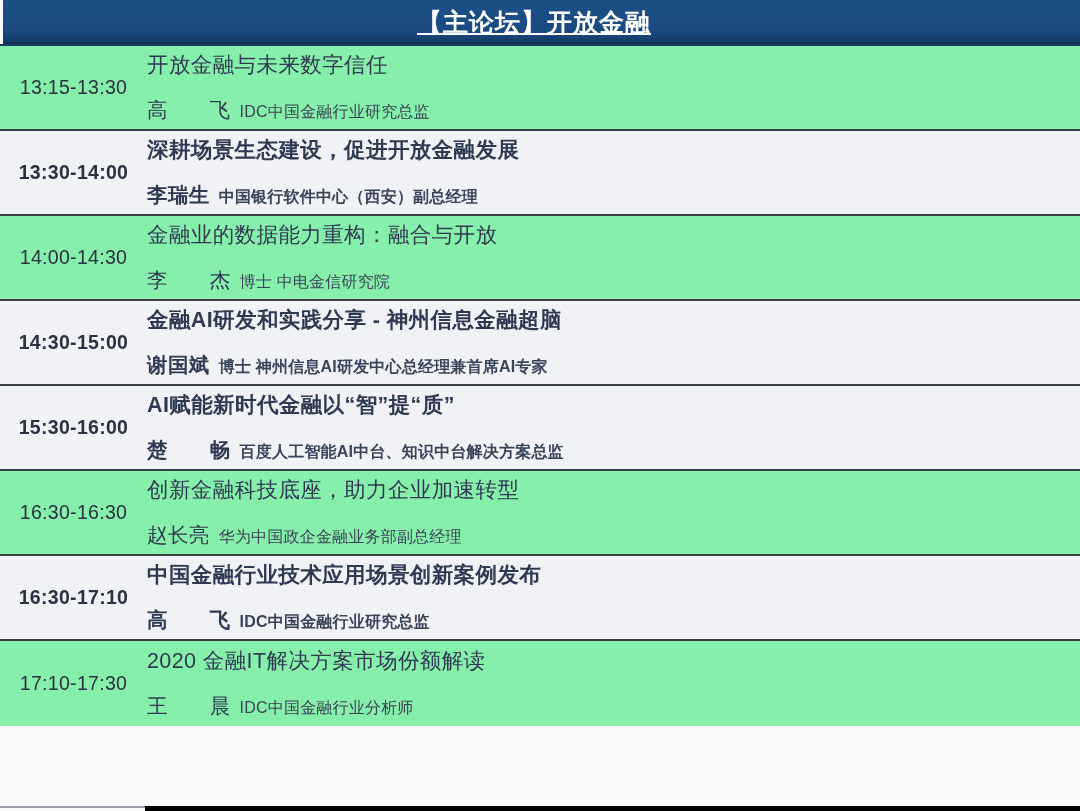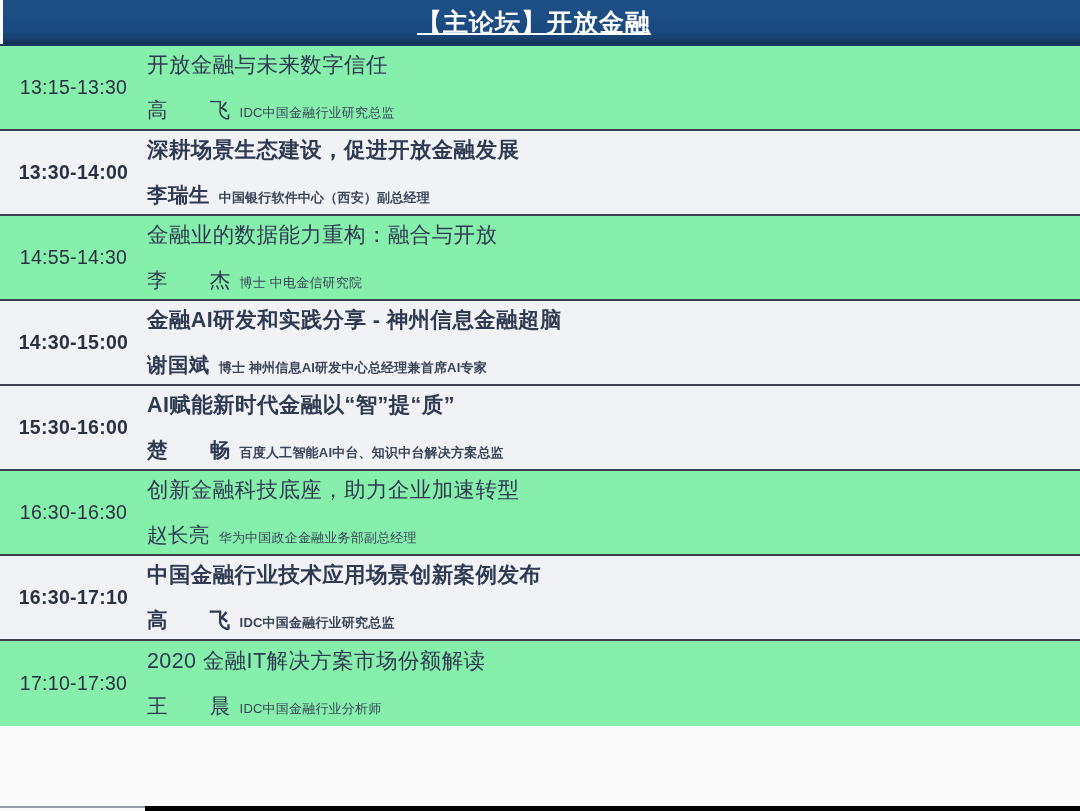--- a/index.html
+++ b/index.html
@@ -99,21 +99,21 @@
     white-space: nowrap;
   }
   .speaker {
     color: #2f3a52;
     font-size: 20.5px;
     letter-spacing: 0.4px;
     line-height: 1.3;
   }
   .affil {
     color: #3a4458;
-    font-size: 13px;
+    font-size: 16px;
     letter-spacing: 0.2px;
     line-height: 1.3;
     margin-left: 9px;
   }
   
   .bottom-rule-left {
     position: absolute;
     left: 0;
     bottom: 3px;
     width: 145px;
@@ -156,21 +156,21 @@
       <div class="row-body">
         <div class="session-title">深耕场景生态建设，促进开放金融发展</div>
         <div class="session-meta">
           <span class="speaker">李瑞生</span>
           <span class="affil">中国银行软件中心（西安）副总经理</span>
         </div>
       </div>
     </div>
 
     <div class="row">
-      <div class="row-time">14:55-14:30</div>
+      <div class="row-time">14:00-14:30</div>
       <div class="row-body">
         <div class="session-title">金融业的数据能力重构：融合与开放</div>
         <div class="session-meta">
           <span class="speaker">李　　杰</span>
           <span class="affil">博士 中电金信研究院</span>
         </div>
       </div>
     </div>
 
     <div class="row alt">

